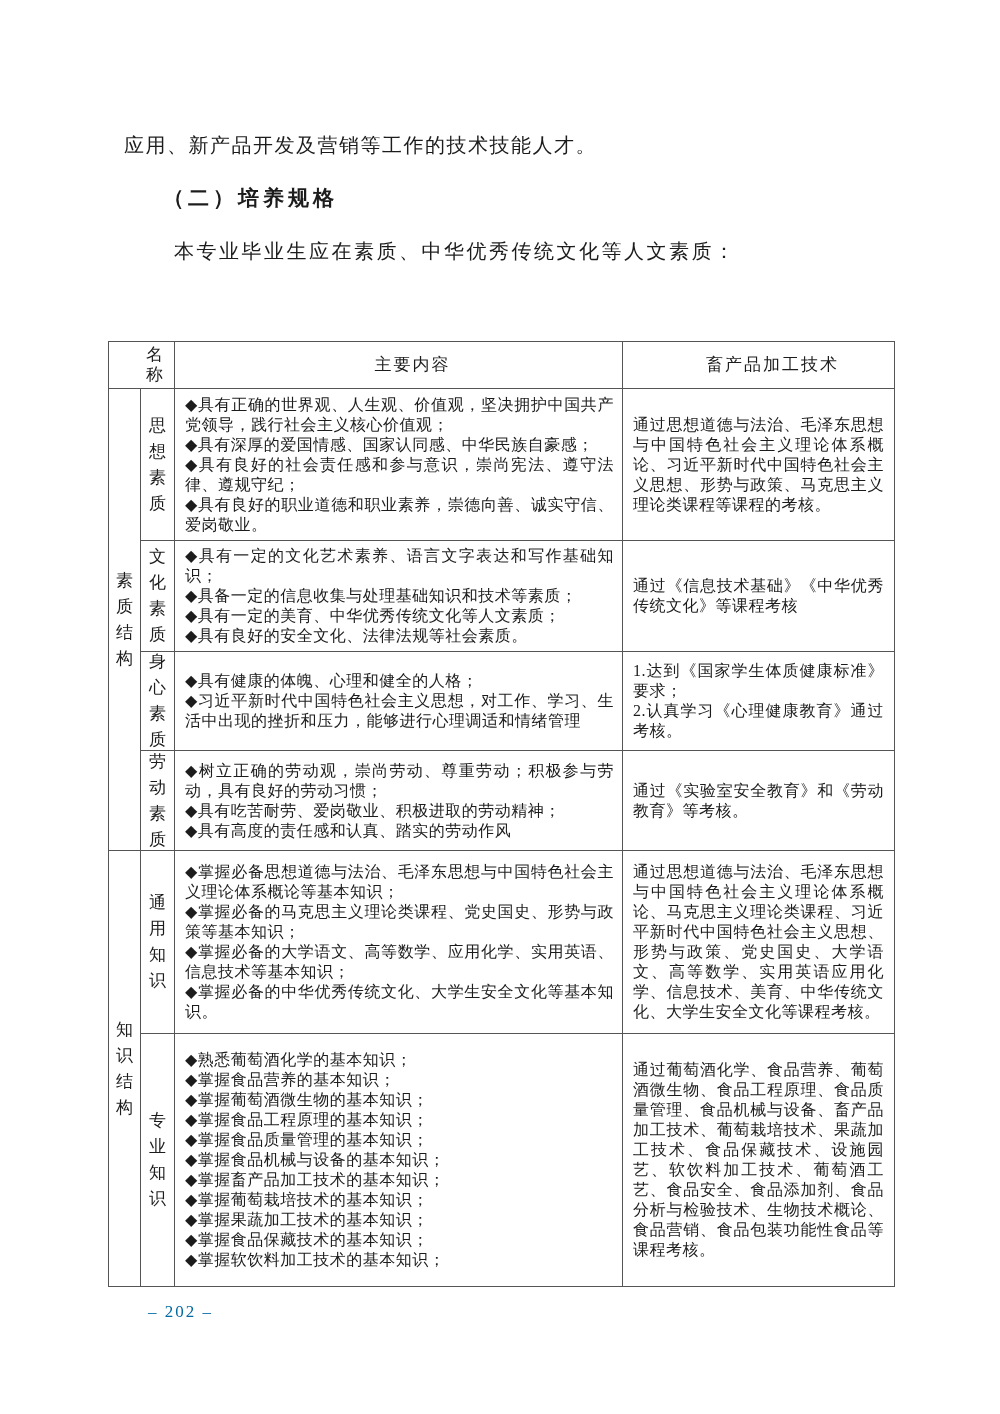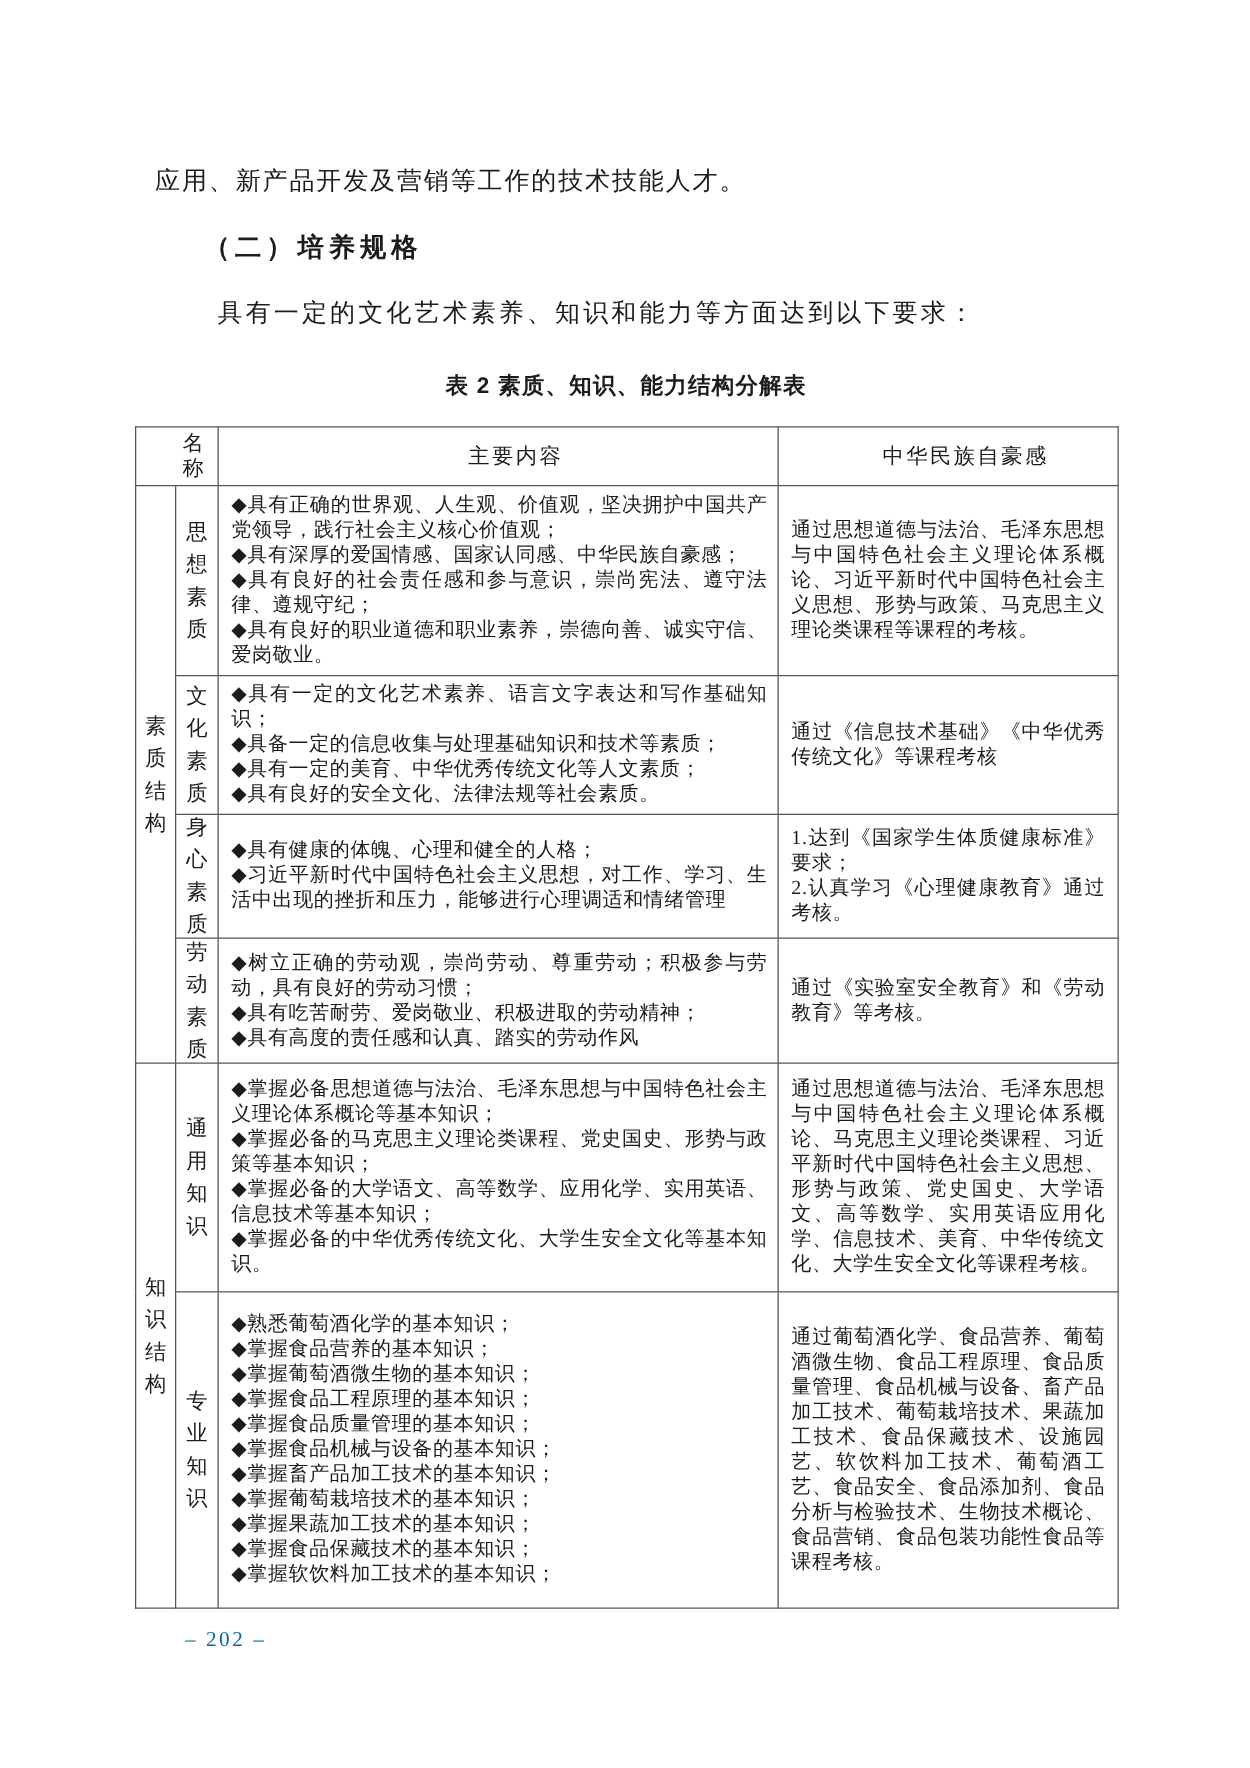--- a/index.html
+++ b/index.html
@@ -65,37 +65,36 @@
 </style>
 </head>
 <body>
 
 <div class="page">
 
   <p class="para1">应用、新产品开发及营销等工作的技术技能人才。</p>
 
   <h2 class="heading">（二）培养规格</h2>
 
-  <p class="para2">具有一定的文化艺术素养、知识和能力等方面达到以下要求：</p>
-
-  <div class="table-title">表 2 素质、知识、能力结构分解表</div>
+  <p class="para2">本专业毕业生应在素质、中华优秀传统文化等人文素质：</p>
+
 
   <table class="spec-table">
     <colgroup>
       <col class="c-group">
         <col class="c-sub">
         <col class="c-content">
         <col class="c-approach">
     </colgroup>
 
     <tbody>
         <tr class="hrow">
       <td class="hcell" colspan="2">名称</td>
       <td class="hcell">主要内容</td>
-      <td class="hcell">中华民族自豪感</td>
+      <td class="hcell">畜产品加工技术</td>
     </tr>
 
     <tr class="r1">
       <td class="gcell" rowspan="4">
         <div class="vlabel">
               <div>素</div>
               <div>质</div>
               <div>结</div>
               <div>构</div>
             </div>

